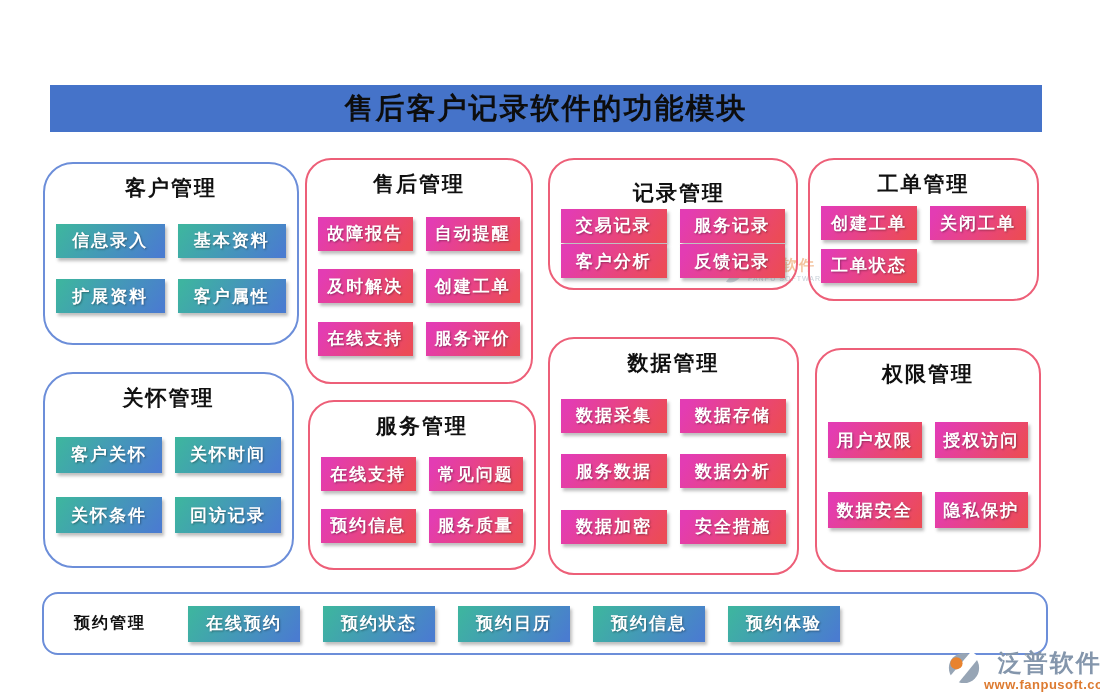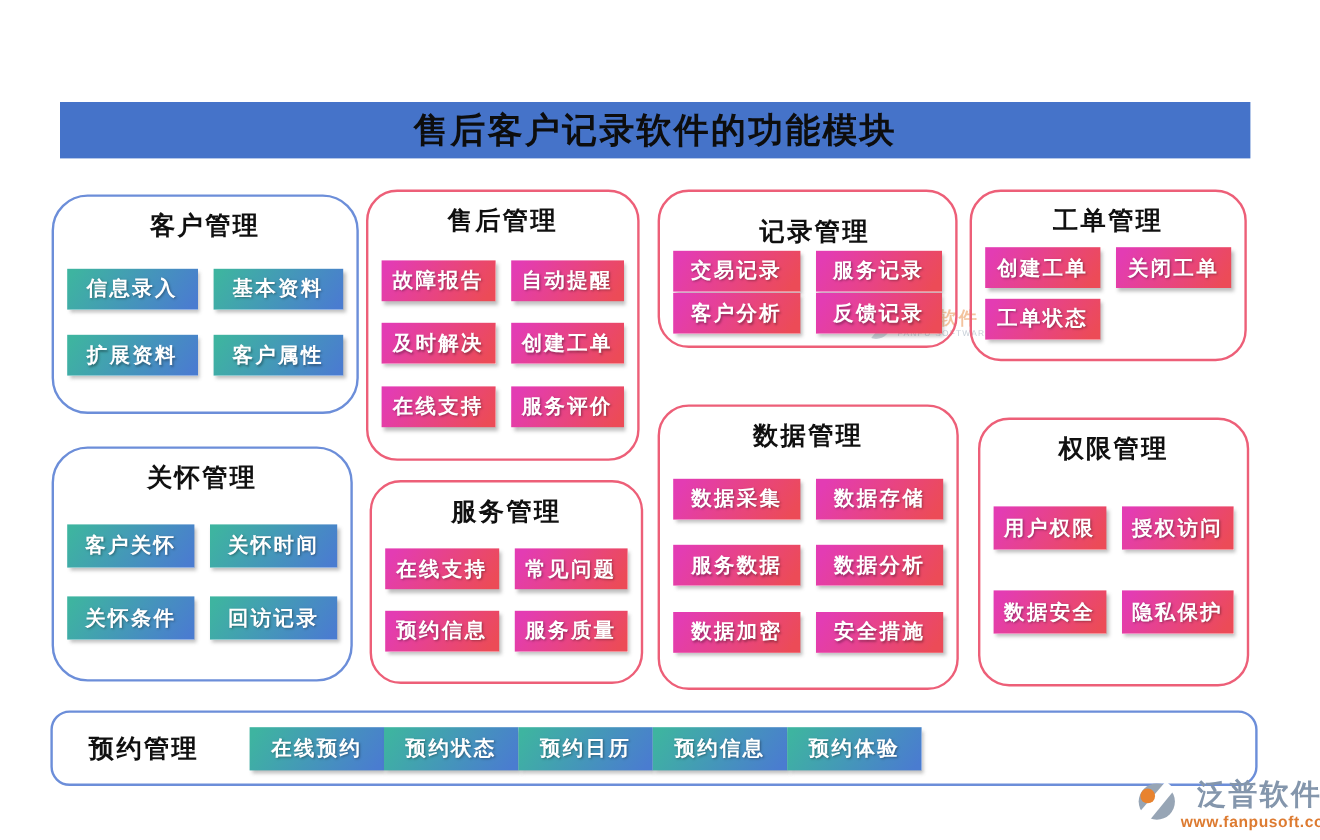--- a/index.html
+++ b/index.html
@@ -51,23 +51,23 @@
   #m-service    {left:308px;top:400px; width:228px; height:170px;}
   #m-data       {left:548px;top:337px; width:251px; height:238px;}
   #m-permission {left:815px;top:348px; width:226px; height:224px;}
   #m-permission .fbtn{height:36px;}
   
   #m-appointment{
     left:42px;top:592px;width:1006px;height:63px;
     flex-direction:row;align-items:center;border-radius:16px;padding-left:30px;
   }
   .bar-title{
-    font-size:21px;font-weight:bold;color:#101010;letter-spacing:2px;margin-right:42px;
-  }
-  .bar-buttons{display:flex;align-items:center;}
+    font-size:16px;font-weight:bold;color:#101010;letter-spacing:2px;margin-right:42px;
+  }
+  .bar-buttons{display:flex;align-items:center;gap:23px;}
   .bar-buttons .fbtn{width:112px;height:36px;}
   
   .wm{
     position:absolute;left:716px;top:256px;display:flex;gap:4px;opacity:.5;z-index:1;
   }
   .wm .wm-txt{display:flex;flex-direction:column;}
   .wm .wm-brand{font-size:15px;font-weight:bold;color:#e8883f;letter-spacing:2px;}
   .wm .wm-en{font-size:7px;color:#8fa0b2;letter-spacing:1px;font-family:"Liberation Sans",sans-serif;}
   #footer-logo{
     position:absolute;left:947px;top:651px;display:flex;align-items:flex-start;gap:3px;z-index:3;

